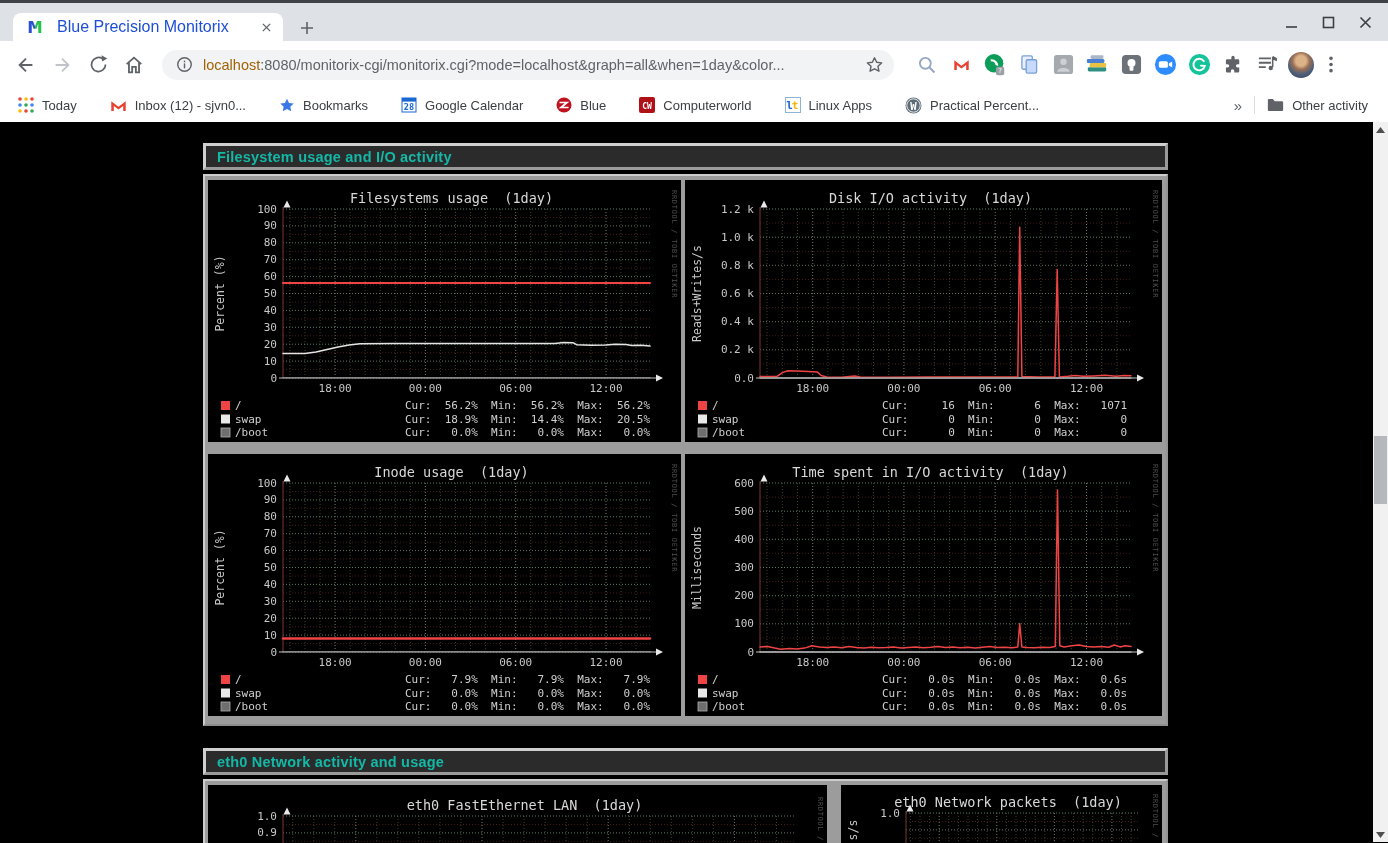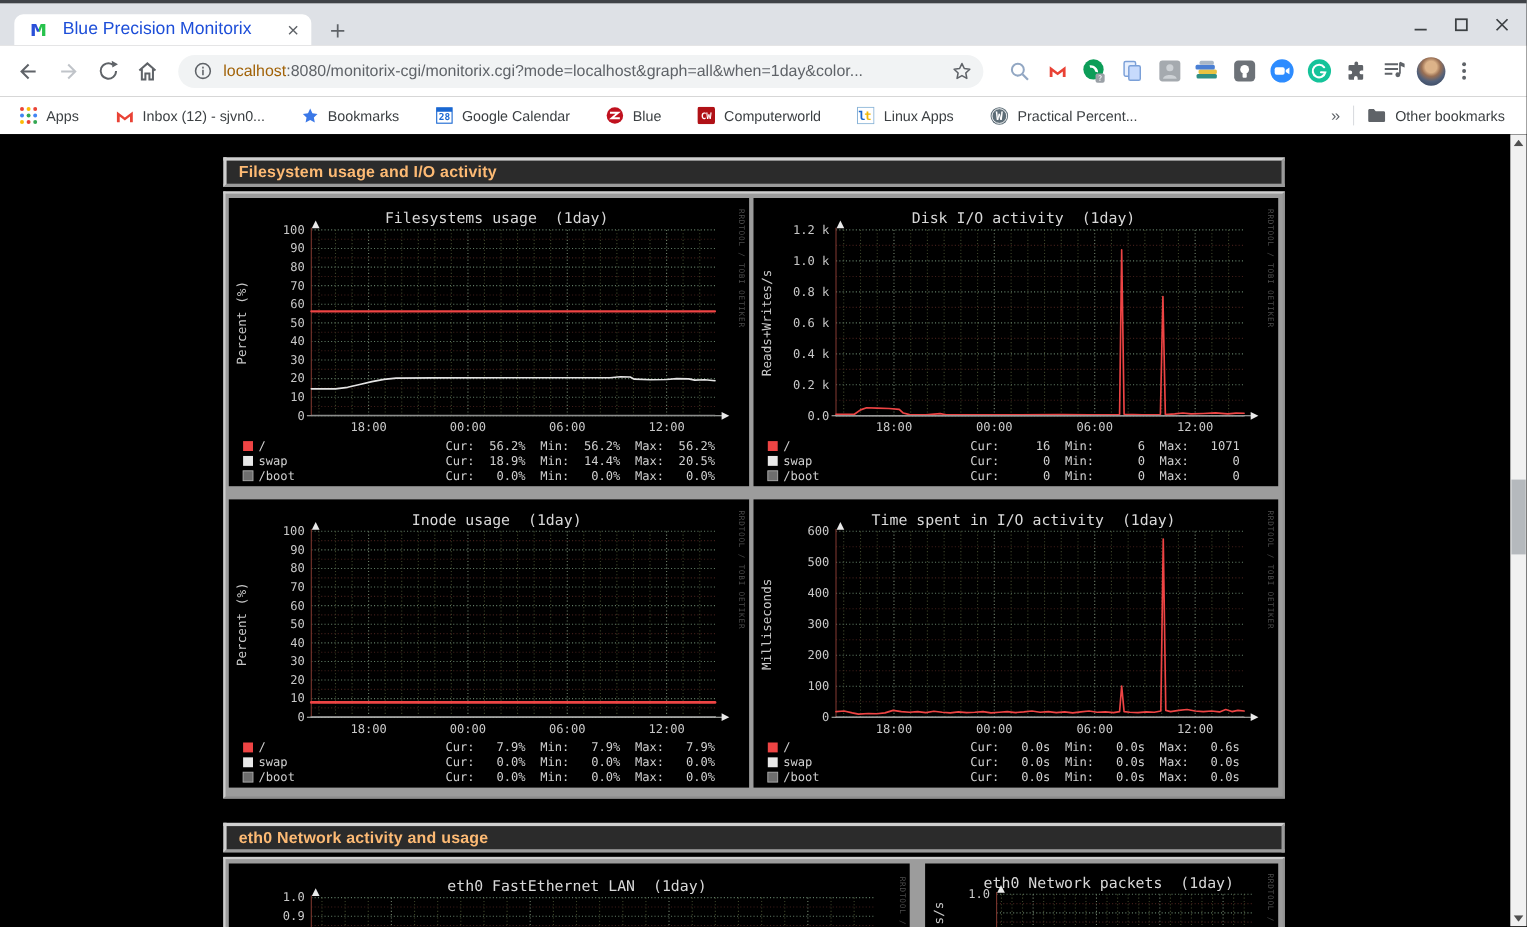--- a/index.html
+++ b/index.html
@@ -26,21 +26,21 @@
 .bookmarks{height:34px;background:#fff;display:flex;align-items:center;padding:0 8px 0 18px;font-size:13px;color:#3c4043;flex:none}
 .bm{display:flex;align-items:center;margin-right:33px;white-space:nowrap;flex:none}
 .bm .ic{margin-right:8px;display:flex}
 .bmright{margin-left:auto;display:flex;align-items:center}
 .chev{color:#5f6368;font-size:15px;margin-right:12px}
 .vdiv{width:1px;height:18px;background:#dadce0;margin-right:12px}
 
 .content{position:relative;flex:1;background:#000;overflow:hidden}
 .mx{position:absolute;left:203px;top:21px;width:965px}
 .mxh{height:27px;border:3px solid;border-color:#cfcfcf #9a9a9a #9a9a9a #cfcfcf;background:#2b2b2b;display:flex;align-items:center;padding:0 11px;margin-bottom:4px}
-.mxh span{color:#fdba74;font-weight:bold;font-size:14.5px;letter-spacing:.2px}
+.mxh span{color:#14b8a6;font-weight:bold;font-size:14.5px;letter-spacing:.2px}
 .mxbox{border:2px solid;border-color:#cdcdcd #949494 #8d8d8d #cdcdcd;background:#9c9c9c;padding:4px 3px 8px 3px;display:grid;margin-bottom:22px}
 .panel svg{display:block}
 .box1{grid-template-columns:473px 477px;gap:12px 4px}
 .box2{grid-template-columns:619px 321px;gap:12px 14px;margin-bottom:0}
 .panel{background:#000;position:relative;overflow:hidden}
 svg text{font-family:"DejaVu Sans Mono",monospace}
 
 .scroll{position:absolute;right:0;top:0;width:15px;height:720px;background:#f1f1f1}
 .sarrow{position:absolute;left:0;width:15px;height:15px;display:flex;align-items:center;justify-content:center;color:#505050;font-size:8px}
 .sthumb{position:absolute;left:1px;top:314px;width:13px;height:68px;background:#b5b9bd}
@@ -225,21 +225,21 @@
               <circle cx="8" cy="2" r="1.8" fill="#fbbc04"></circle>
               <circle cx="14" cy="2" r="1.8" fill="#ea4335"></circle>
               <circle cx="2" cy="8" r="1.8" fill="#4285f4"></circle>
               <circle cx="8" cy="8" r="1.8" fill="#34a853"></circle>
               <circle cx="14" cy="8" r="1.8" fill="#4285f4"></circle>
               <circle cx="2" cy="14" r="1.8" fill="#fbbc04"></circle>
               <circle cx="8" cy="14" r="1.8" fill="#ea4335"></circle>
               <circle cx="14" cy="14" r="1.8" fill="#34a853"></circle>
             </svg>
           </span>
-          <span>Apps</span>
+          <span>Today</span>
         </span>
         <span class="bm">
           <span class="ic">
             <svg width="17" height="13" viewBox="0 0 20 15">
               <path d="M1.5 14 V2.5 L10 9 L18.5 2.5 V14 H15.5 V8 L10 12.2 L4.5 8 V14 Z" fill="#e94235"></path>
             </svg>
           </span>
           <span>Inbox (12) - sjvn0...</span>
         </span>
         <span class="bm">
@@ -301,21 +301,21 @@
       </span>
     <span class="bmright">
       <span class="chev">»</span>
       <span class="vdiv"></span>
       <span class="bm" style="margin-right:12px">
         <span class="ic">
             <svg width="17" height="14" viewBox="0 0 20 16">
               <path d="M1 2.5 C1 1.7 1.7 1 2.5 1 H7 L9 3.5 H17.5 C18.3 3.5 19 4.2 19 5 V13.5 C19 14.3 18.3 15 17.5 15 H2.5 C1.7 15 1 14.3 1 13.5 Z" fill="#5f6368"></path>
             </svg>
           </span>
-        <span>Other bookmarks</span>
+        <span>Other activity</span>
       </span>
     </span>
   </div>
 
   <div class="content">
     <div class="mx">
       <div class="mxh">
           <span>Filesystem usage and I/O activity</span>
         </div>
       <div class="mxbox box1">

